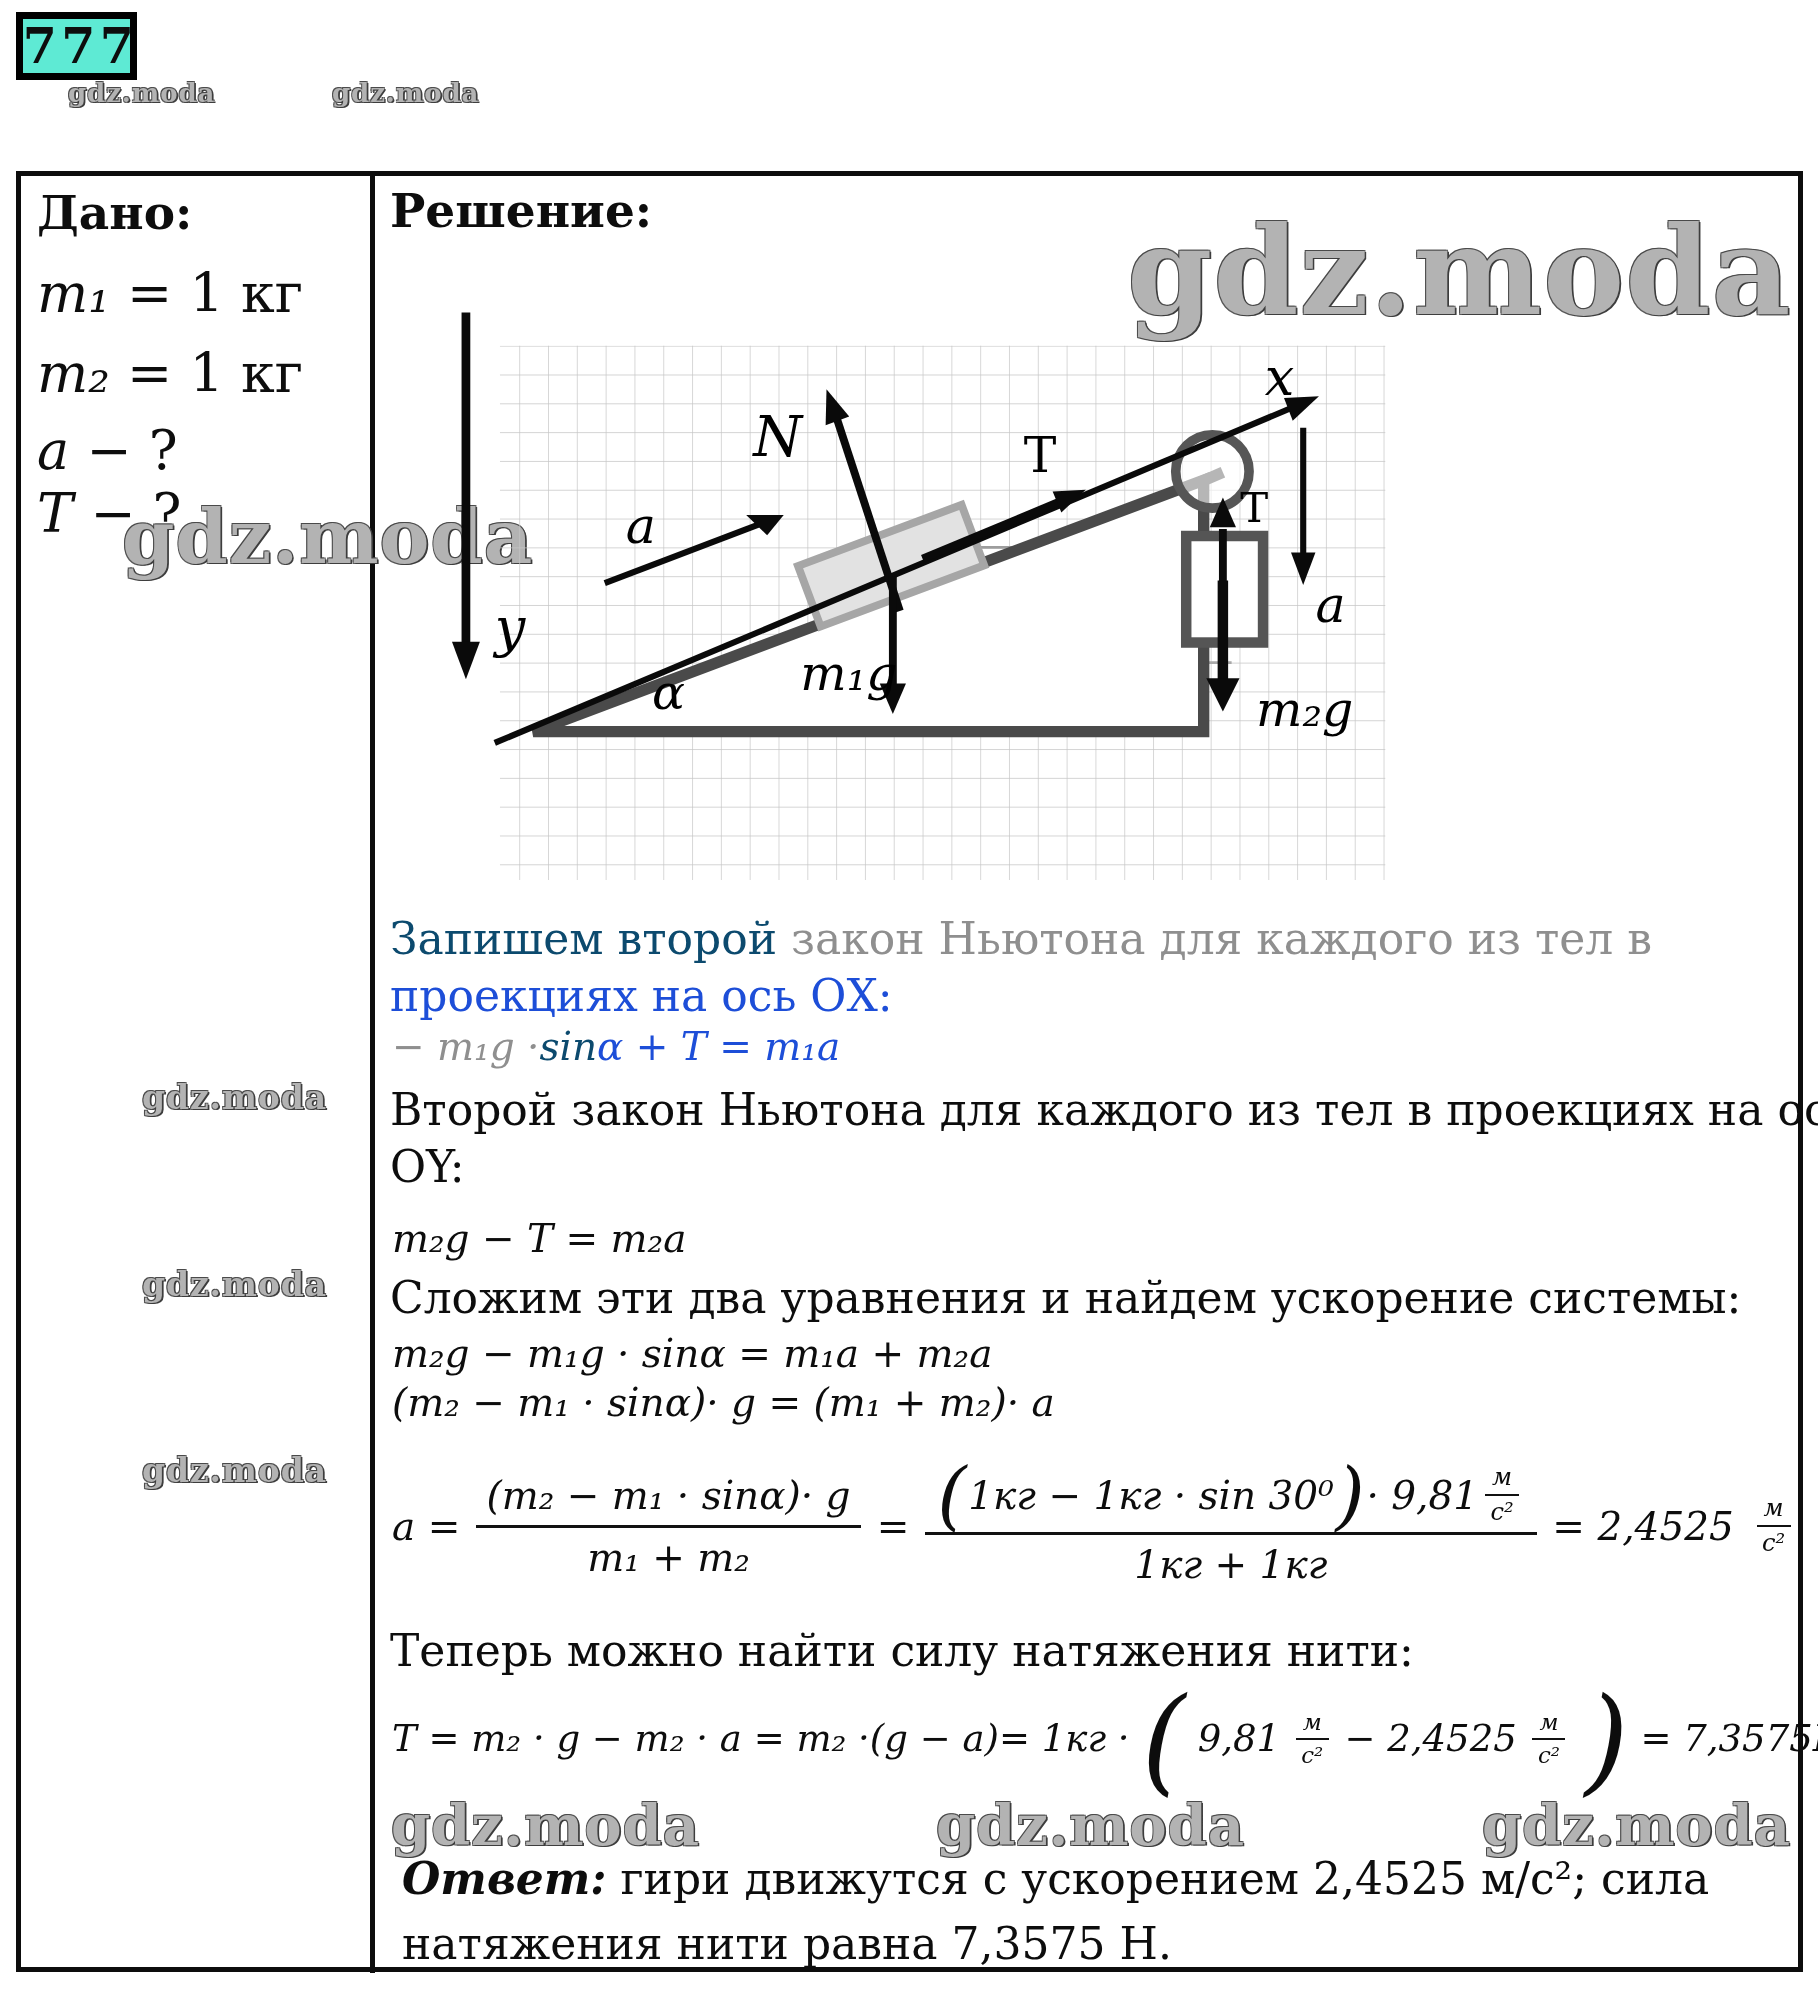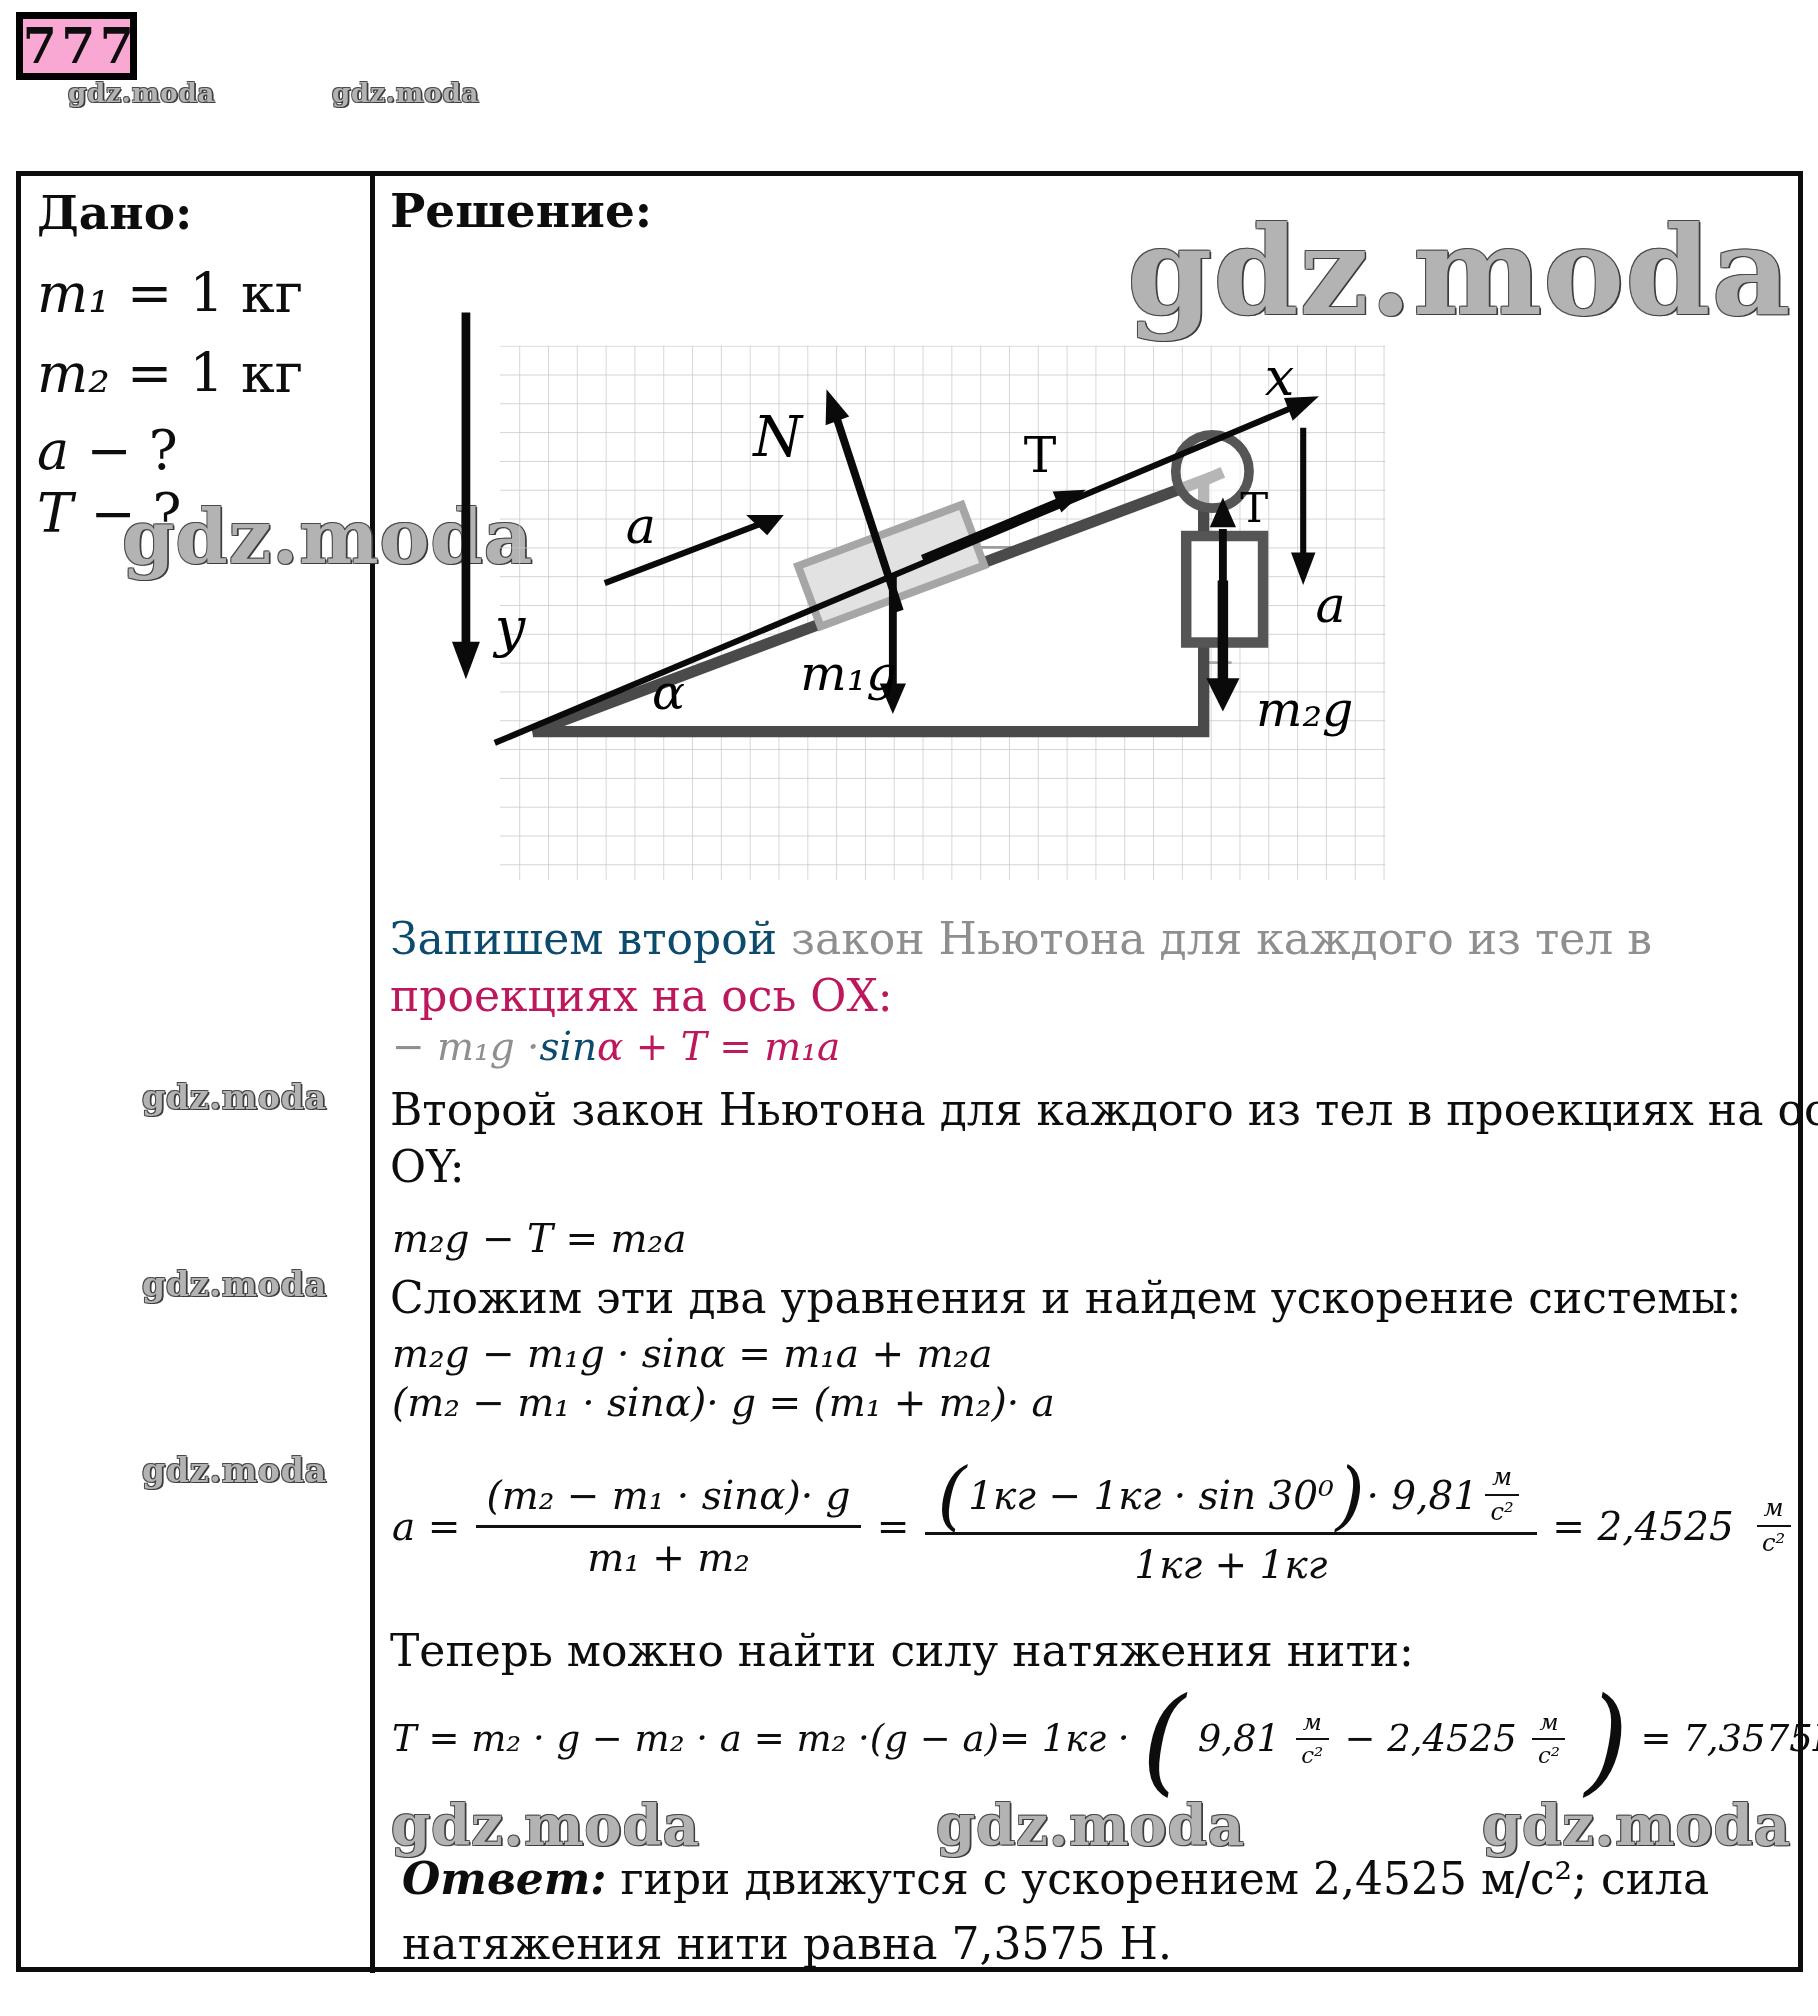--- a/index.html
+++ b/index.html
@@ -5,31 +5,31 @@
   html,body{margin:0;padding:0;background:#ffffff;}
   #page{position:relative;width:1818px;height:2017px;background:#fff;
         font-family:"DejaVu Serif",serif;color:#0d0d0d;overflow:hidden;}
   .abs{position:absolute;}
   
   .wm{position:absolute;font-family:"DejaVu Serif",serif;font-weight:bold;
       color:#b3b3b3;white-space:nowrap;letter-spacing:0.9px;line-height:1;
       text-shadow:1.7px 0.9px 0 #3d3d3d,-0.9px -0.9px 0 #4a4a4a,0.9px -0.9px 0 #5a5a5a,-0.9px 0.9px 0 #5a5a5a;}
   .numbox{position:absolute;left:15.7px;top:12.2px;width:107px;height:54px;
       border:7.9px solid #000;text-align:center;line-height:54px;
-      font-size:49px;font-weight:bold;letter-spacing:4.4px;background:#f9a8d4;}
+      font-size:49px;font-weight:bold;letter-spacing:4.4px;background:#5eead4;}
   .tableframe{position:absolute;left:15.7px;top:171px;width:1777px;height:1791px;
       border:5.2px solid #0d0d0d;background:#fff;}
   .divider{position:absolute;left:370px;top:171px;width:5.2px;height:1802px;background:#0d0d0d;}
   .coltitle{position:absolute;font-size:47px;font-weight:bold;white-space:nowrap;}
   .given-line{position:absolute;left:37px;font-size:54px;white-space:nowrap;}
   .given-line .v{font-style:italic;}
   .txt{position:absolute;left:390px;font-size:44px;line-height:1.15;white-space:nowrap;}
   .eq{position:absolute;left:392px;font-style:italic;font-size:39px;white-space:nowrap;
       display:flex;align-items:center;}
-  .dimA{color:#8f8f8f;} .dimB{color:#be185d;} .dark{color:#0c4a6e;}
+  .dimA{color:#8f8f8f;} .dimB{color:#1d4ed8;} .dark{color:#0c4a6e;}
   .frac{display:inline-flex;flex-direction:column;align-items:center;text-align:center;}
   .frac>.num{display:flex;align-items:center;justify-content:center;
       padding:0 10.5px 7px;border-bottom:3.5px solid #111;}
   .frac>.den{padding-top:7px;display:flex;align-items:center;justify-content:center;}
   .ufrac{display:inline-flex;flex-direction:column;align-items:center;
       font-size:0.62em;line-height:1.05;margin:0 7px;vertical-align:middle;}
   .ufrac .n{padding:0 7px 3.5px;border-bottom:2.6px solid #111;}
   .ufrac .d{padding-top:3.5px;}
   .bigp{font-size:112px;line-height:0;font-weight:400;margin:0 3.5px;transform:scaleY(1.04);}
   .mparen{font-size:75px;line-height:0;font-weight:400;margin:0 1.7px;}

